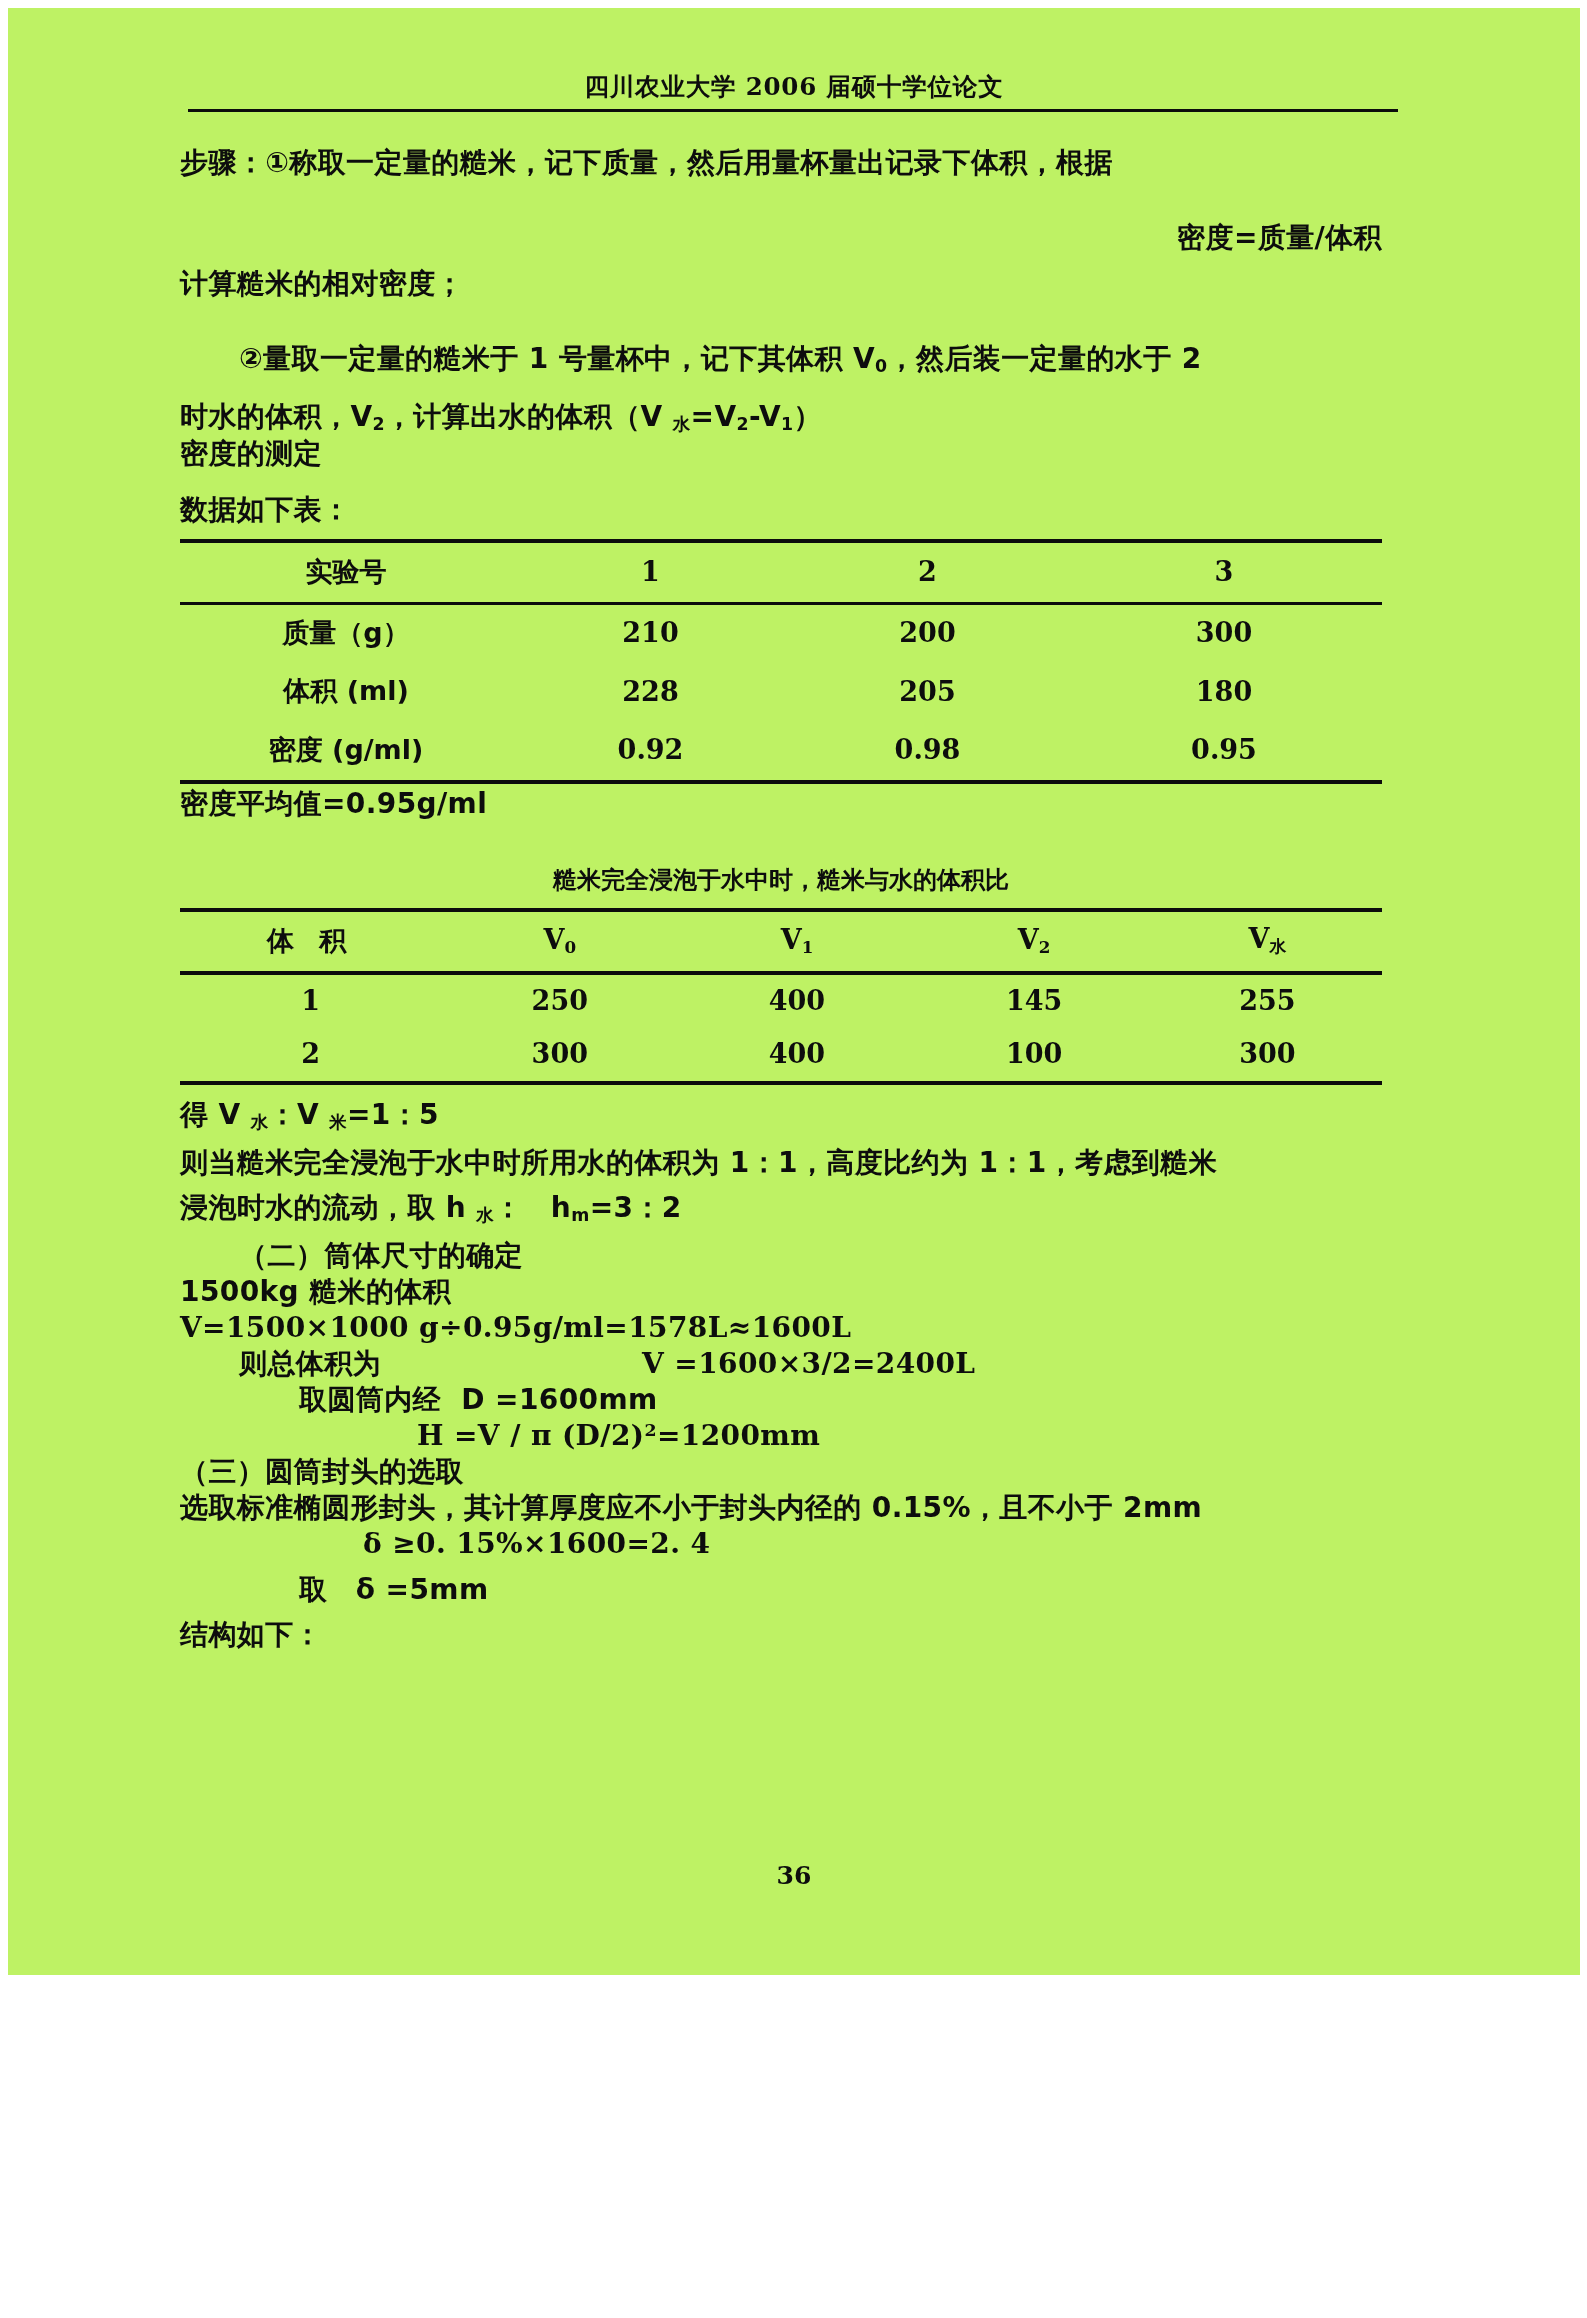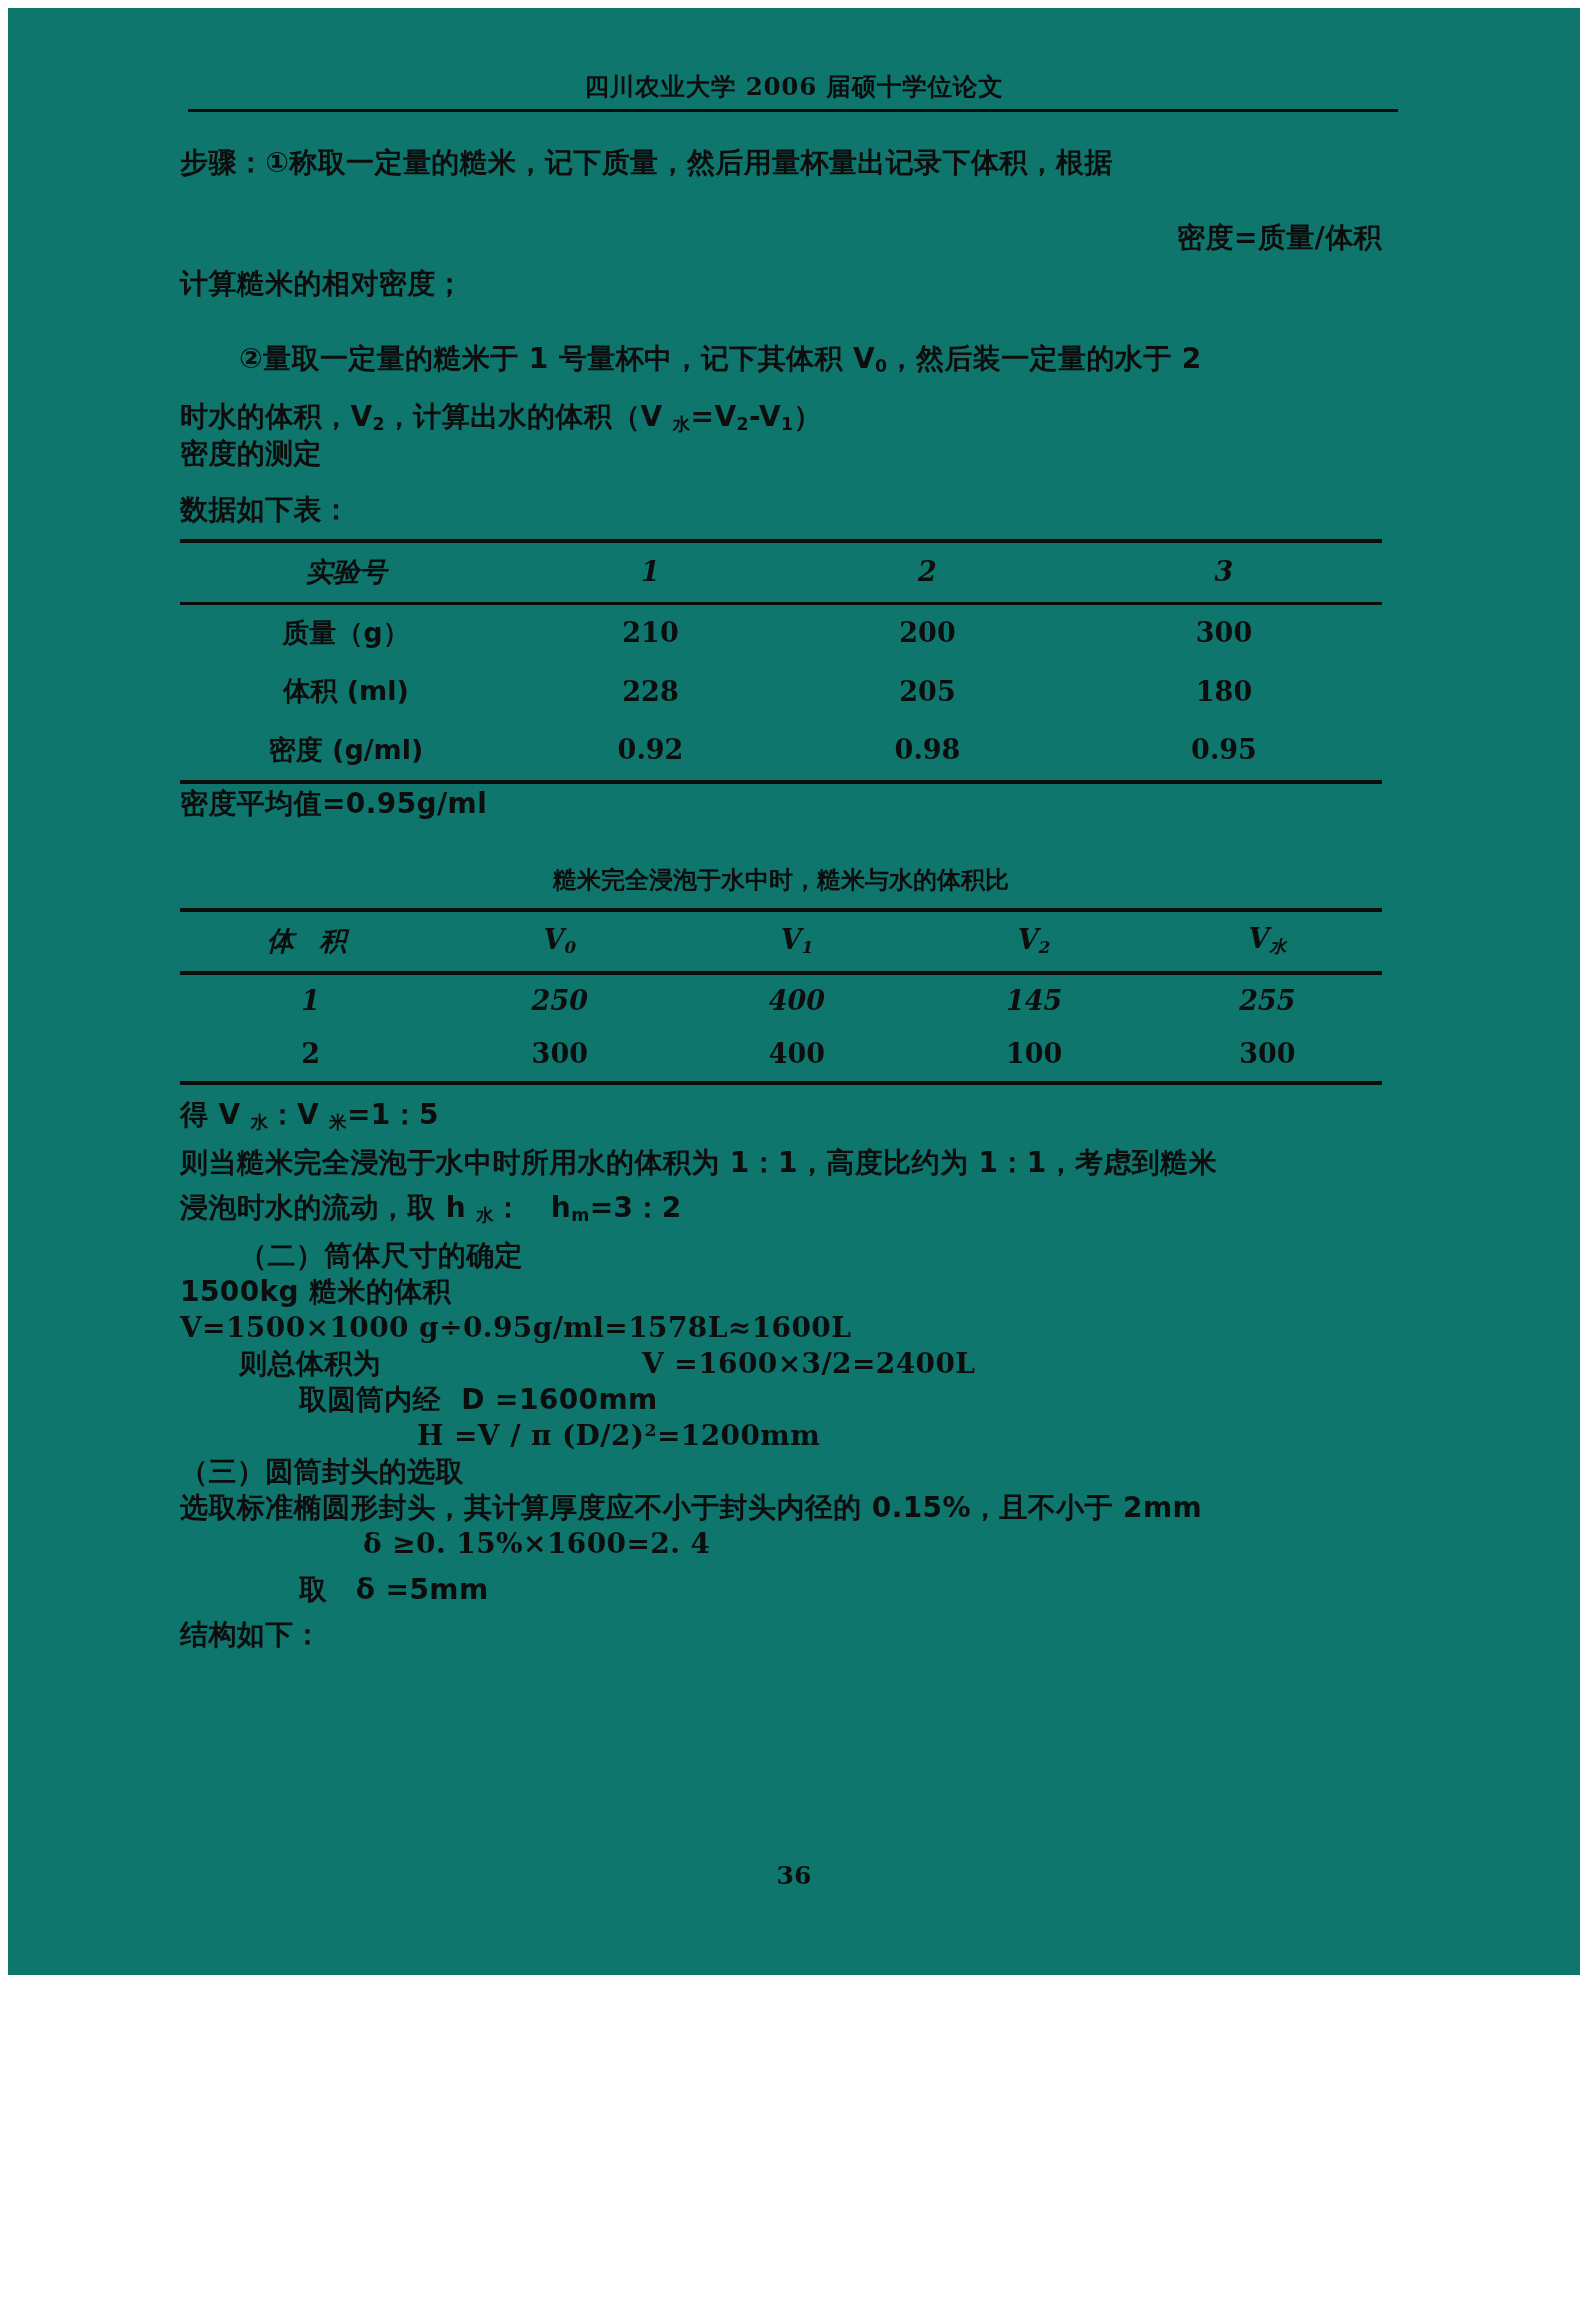--- a/index.html
+++ b/index.html
@@ -5,21 +5,21 @@
 <style>
   html, body {
     margin: 0;
     padding: 0;
     background: #ffffff;
   }
   .page {
     position: relative;
     width: 1588px;
     height: 1983px;
-    background: #0f766e;
+    background: #bef264;
     font-family: "DejaVu Serif", "Liberation Serif", serif;
     color: #151515;
     overflow: hidden;
   }
   
   .page::before {
     content: "";
     position: absolute;
     inset: 0;
     box-shadow: inset 0 0 0 8px #ffffff;
@@ -91,21 +91,21 @@
     font-size: 27px;
     font-weight: 700;
     color: #0d0d0d;
   }
   table.doc-table td, table.doc-table th {
     text-align: center;
     padding: 10.3px 0 12px 0;
     font-weight: 700;
     border: none;
   }
-  .rule-top    { border-top: 4px solid #0c0c0c !important; font-style: italic; }
+  .rule-top    { border-top: 4px solid #0c0c0c !important; }
   .rule-bottom { border-bottom: 4px solid #0c0c0c !important; }
   .rule-mid    { border-bottom: 3.2px solid #0c0c0c !important; }
 
   .t1-c0 { width: 332px; }
   .t1-c1 { width: 277px; }
   .t1-c2 { width: 277px; }
   .t1-c3 { width: 316px; }
 
   .t2-c0 { width: 261px; }
   .t2-c1 { width: 237px; }

